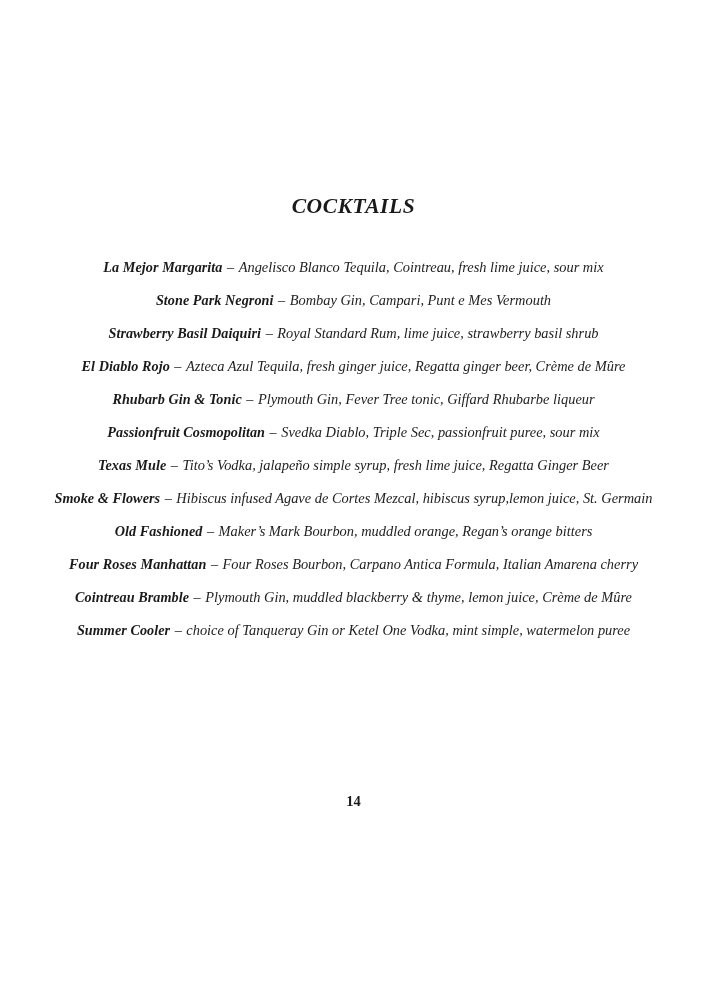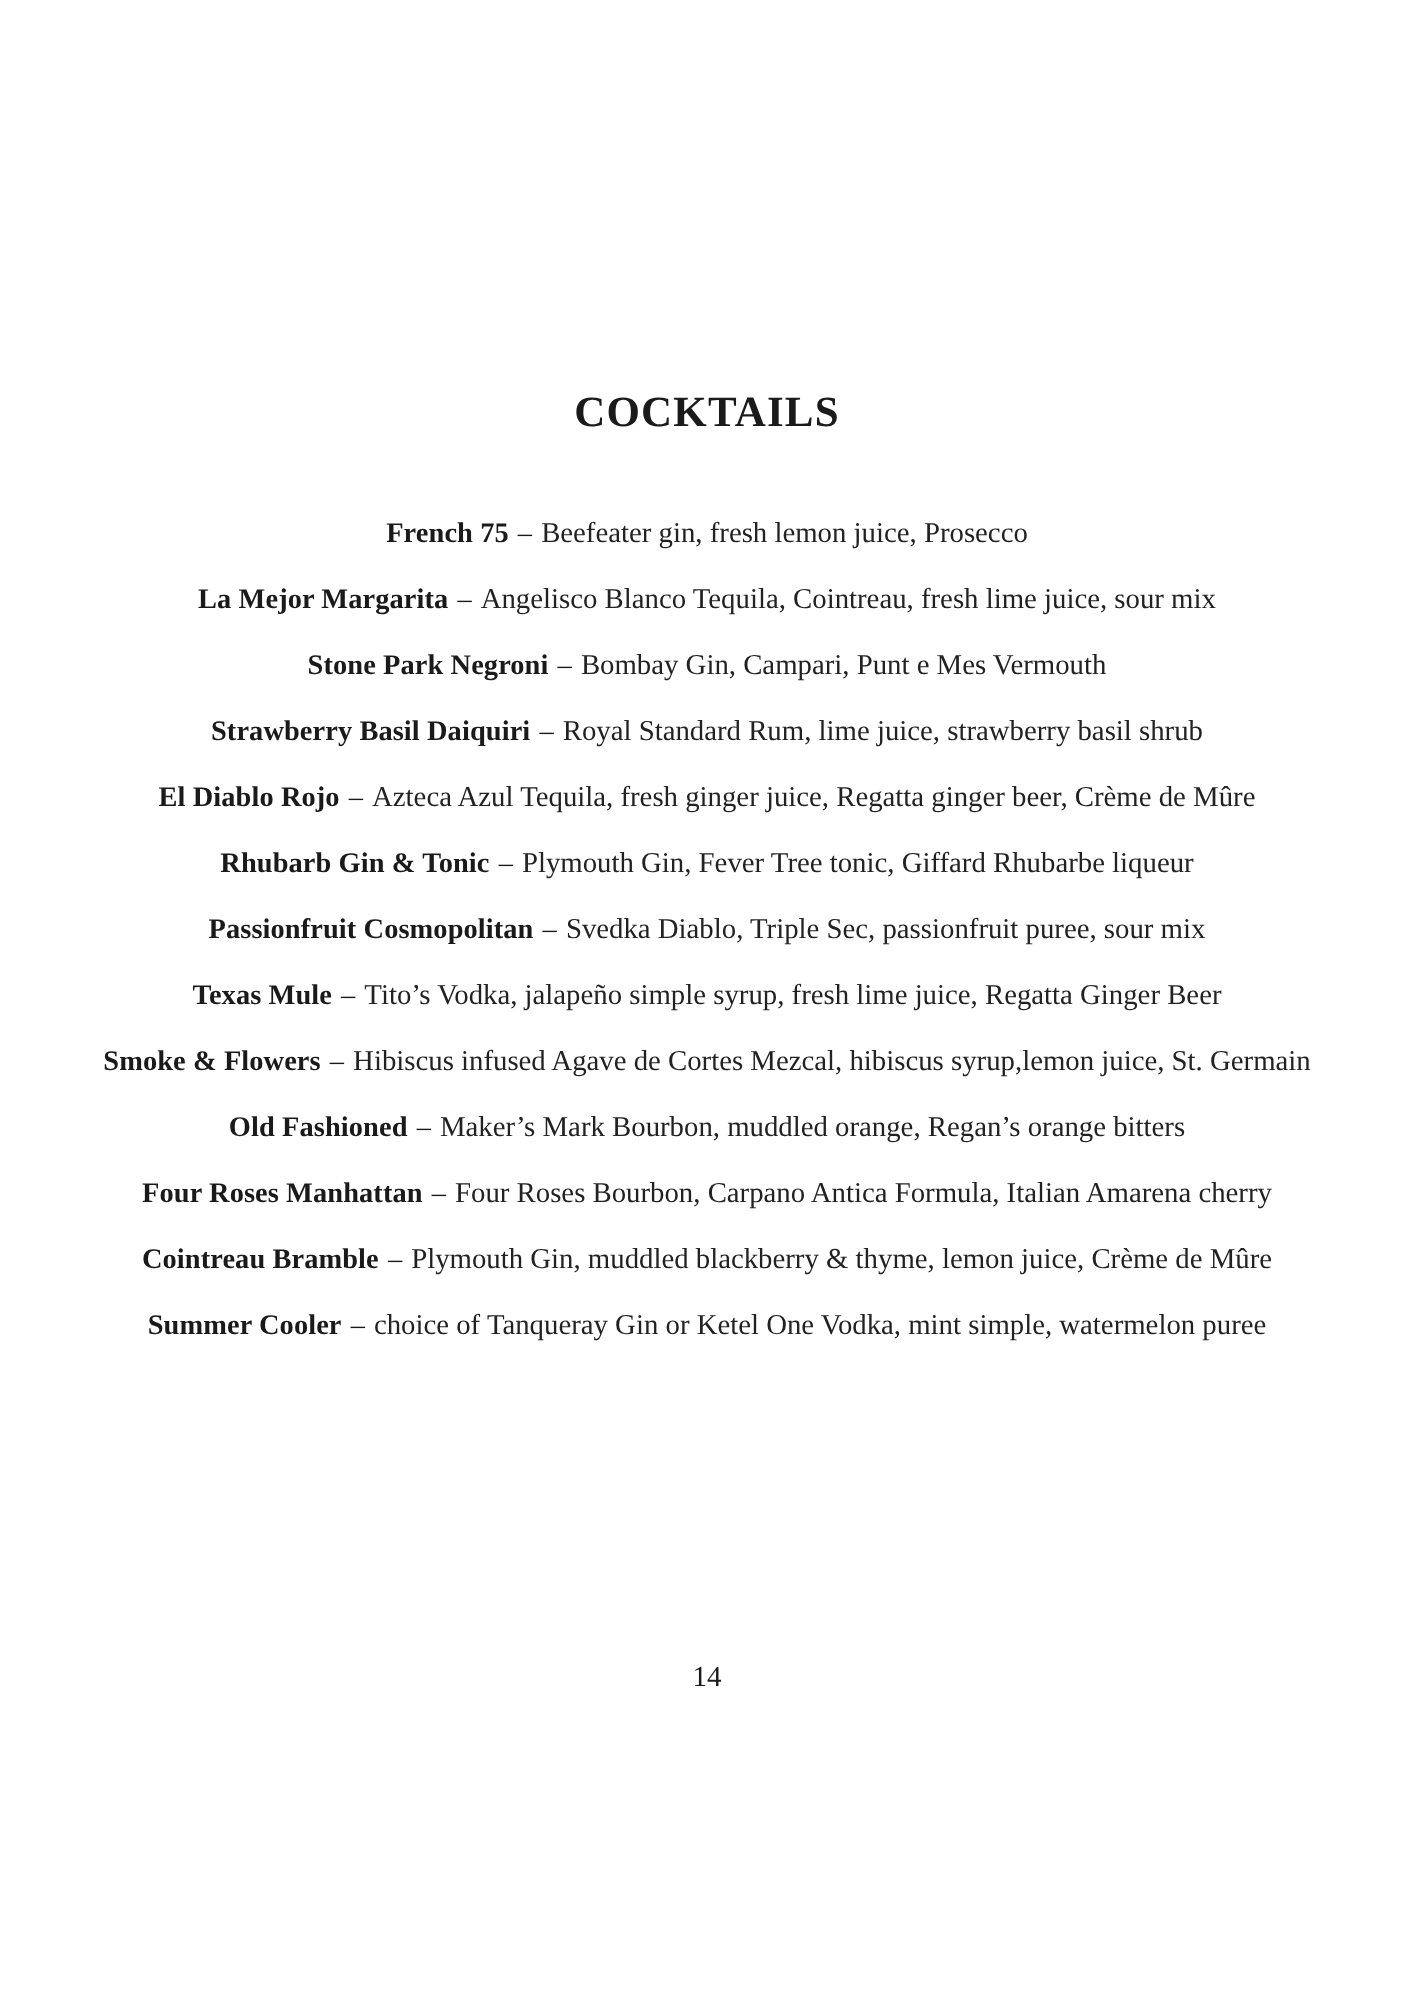--- a/index.html
+++ b/index.html
@@ -19,20 +19,21 @@
     position: relative;
     width: 707px;
     height: 1000px;
     box-sizing: border-box;
   }
   .menu-section {
     position: absolute;
     top: 196px;
     left: 0;
     width: 707px;
+    font-style: italic;
   }
   .section-title {
     text-align: center;
     font-size: 21.5px;
     font-weight: bold;
     letter-spacing: 0.6px;
     line-height: 1;
     margin: 0 0 42px 0;
     font-family: "Liberation Serif", "DejaVu Serif", serif;
   }
@@ -62,35 +63,33 @@
     font-size: 14.4px;
     color: #222222;
   }
   .page-number {
     position: absolute;
     top: 794px;
     left: 0;
     width: 707px;
     text-align: center;
     font-size: 14.5px;
-    font-weight: normal;
+    font-weight: bold;
     line-height: 1;
-    margin-top: 38px;
   }
 </style>
 </head>
 <body>
 
 <div class="page">
 
   <section class="menu-section">
     <h1 class="section-title">COCKTAILS</h1>
 
     <ul class="items">
-        <li class="item"><span class="item-name">French 75</span><span class="item-sep"> – </span><span class="item-desc">Beefeater gin, fresh lemon juice, Prosecco</span></li>
         <li class="item"><span class="item-name">La Mejor Margarita</span><span class="item-sep"> – </span><span class="item-desc">Angelisco Blanco Tequila, Cointreau, fresh lime juice, sour mix</span></li>
         <li class="item"><span class="item-name">Stone Park Negroni</span><span class="item-sep"> – </span><span class="item-desc">Bombay Gin, Campari, Punt e Mes Vermouth</span></li>
         <li class="item"><span class="item-name">Strawberry Basil Daiquiri</span><span class="item-sep"> – </span><span class="item-desc">Royal Standard Rum, lime juice, strawberry basil shrub</span></li>
         <li class="item"><span class="item-name">El Diablo Rojo</span><span class="item-sep"> – </span><span class="item-desc">Azteca Azul Tequila, fresh ginger juice, Regatta ginger beer, Crème de Mûre</span></li>
         <li class="item"><span class="item-name">Rhubarb Gin &amp; Tonic</span><span class="item-sep"> – </span><span class="item-desc">Plymouth Gin, Fever Tree tonic, Giffard Rhubarbe liqueur</span></li>
         <li class="item"><span class="item-name">Passionfruit Cosmopolitan</span><span class="item-sep"> – </span><span class="item-desc">Svedka Diablo, Triple Sec, passionfruit puree, sour mix</span></li>
         <li class="item"><span class="item-name">Texas Mule</span><span class="item-sep"> – </span><span class="item-desc">Tito’s Vodka, jalapeño simple syrup, fresh lime juice, Regatta Ginger Beer</span></li>
         <li class="item"><span class="item-name">Smoke &amp; Flowers</span><span class="item-sep"> – </span><span class="item-desc">Hibiscus infused Agave de Cortes Mezcal, hibiscus syrup,lemon juice, St. Germain</span></li>
         <li class="item"><span class="item-name">Old Fashioned</span><span class="item-sep"> – </span><span class="item-desc">Maker’s Mark Bourbon, muddled orange, Regan’s orange bitters</span></li>
         <li class="item"><span class="item-name">Four Roses Manhattan</span><span class="item-sep"> – </span><span class="item-desc">Four Roses Bourbon, Carpano Antica Formula, Italian Amarena cherry</span></li>

